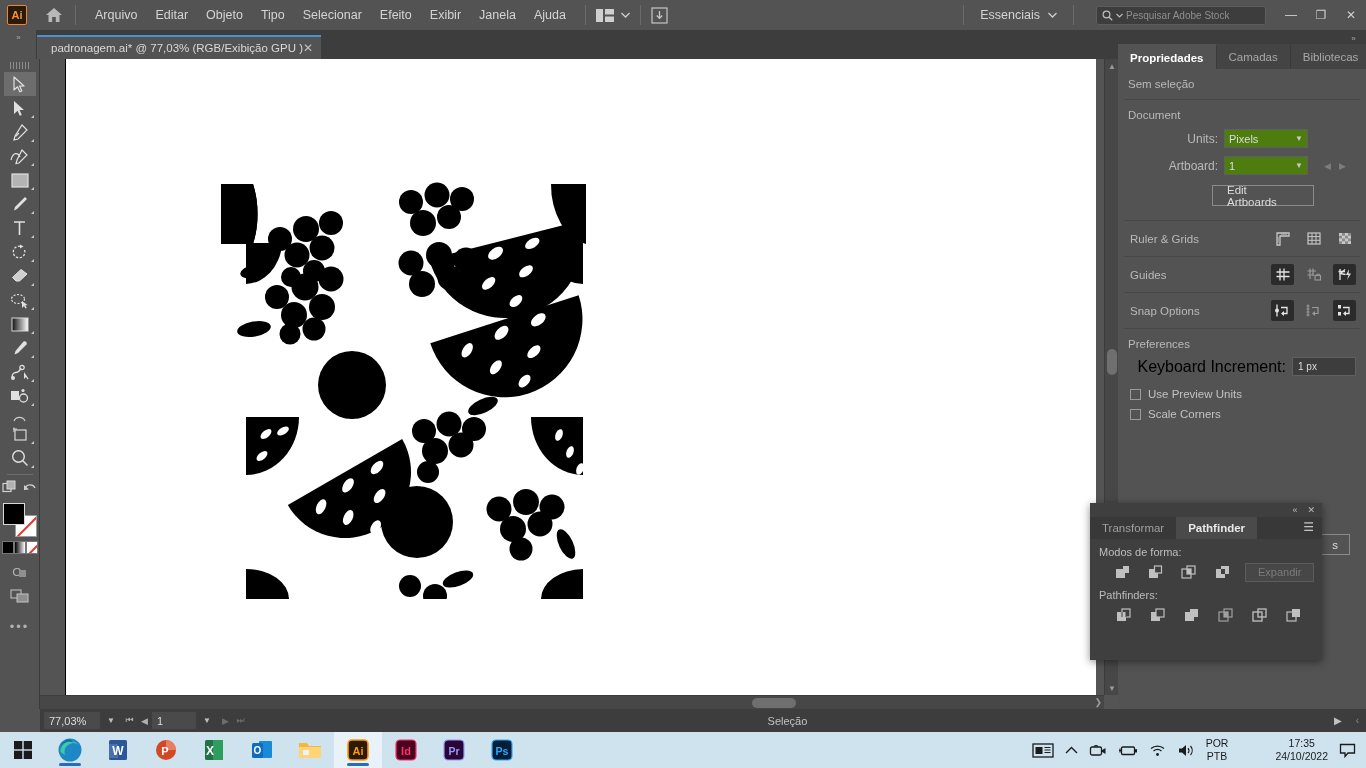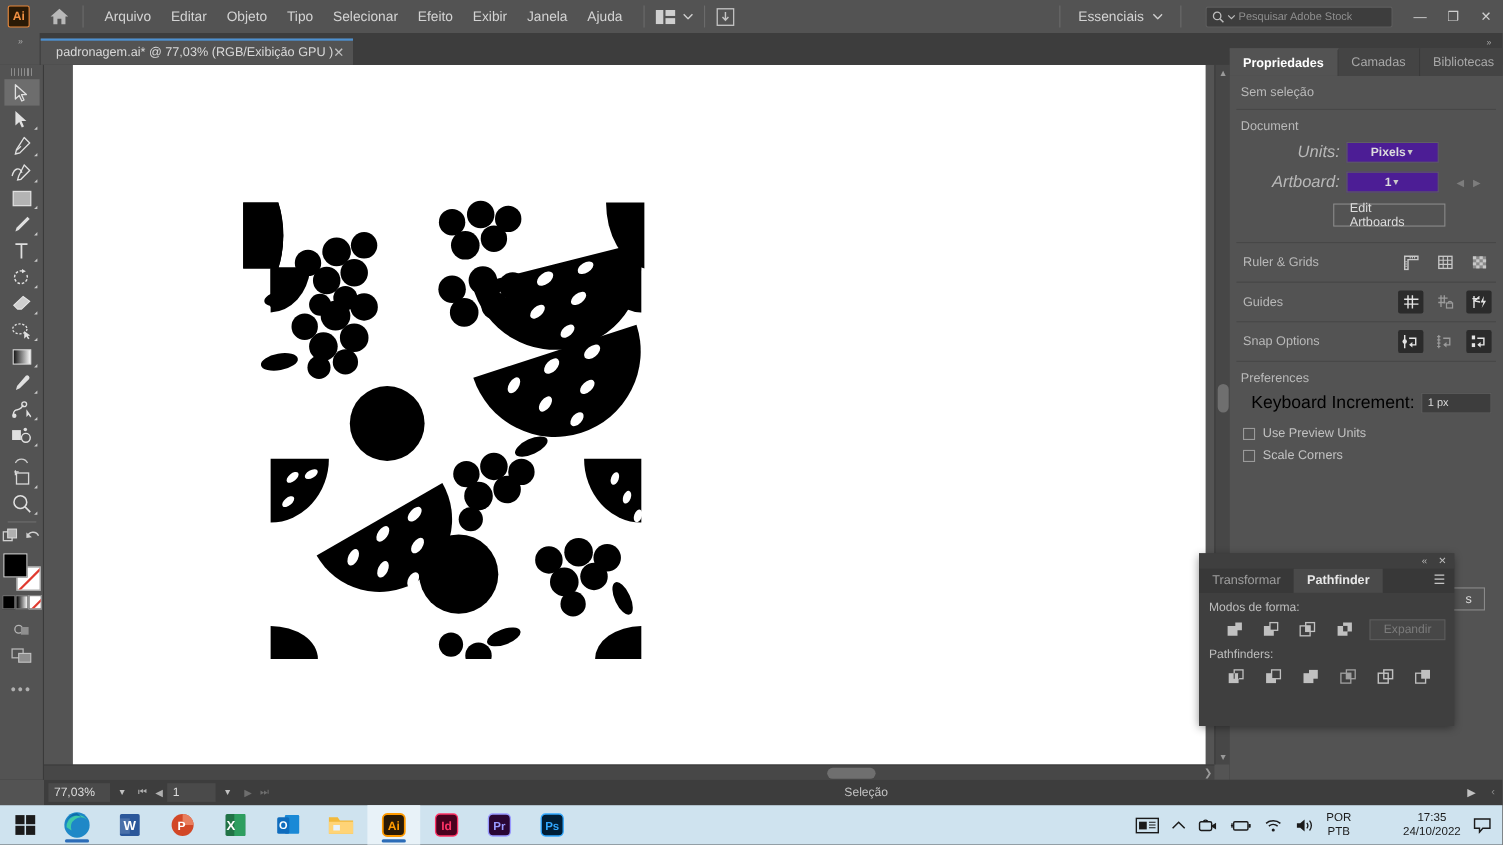--- a/index.html
+++ b/index.html
@@ -133,25 +133,25 @@
   .panel-tabs { display: flex; height: 25px; background: #444; }
   .ptab {
     padding: 0 12px; height: 25px; display: flex; align-items: center;
     color: #a8a8a8; font-size: 11.5px; background: #444;
     border-right: 1px solid #3a3a3a;
   }
   .ptab.active { background: #535353; color: #ffffff; font-weight: bold; border-top: 2px solid #535353; }
   .p-row { padding: 9px 10px; color: #b9b9b9; font-size: 11.5px; }
   .p-div { height: 1px; background: #474747; margin: 0 6px; }
   .form-row { display: flex; align-items: center; padding: 4px 10px 4px 0; justify-content: flex-end; gap: 6px; }
-  .form-row .lbl { color: #b9b9b9; font-size: 15px; font-style: italic; }
+  .form-row .lbl { color: #b9b9b9; font-size: 12px; }
   .select {
-    width: 84px; height: 19px; background: #4c1d95; border: 1px solid #606060;
+    width: 84px; height: 19px; background: #4d7c0f; border: 1px solid #606060;
     color: #ddd; font-size: 11px; display: flex; align-items: center;
-    padding: 0 4px; justify-content: center; font-weight: bold;
+    padding: 0 4px; justify-content: space-between;
   }
   .select .chev { font-size: 8px; color: #c9c9c9; }
   .nav-arrows { display: flex; gap: 8px; width: 42px; justify-content: center; color: #7d7d7d; font-size: 9px; }
   .btn {
     height: 21px; background: #535353; border: 1px solid #8a8a8a; color: #dcdcdc;
     font-size: 11.5px; display: flex; align-items: center; justify-content: center;
     padding: 0 14px; margin: 6px 10px 0 auto; width: 102px;
   }
   .icon-row { display: flex; align-items: center; padding: 7px 10px 7px 12px; }
   .icon-row .rl { color: #b9b9b9; font-size: 11.5px; flex: 1; }

